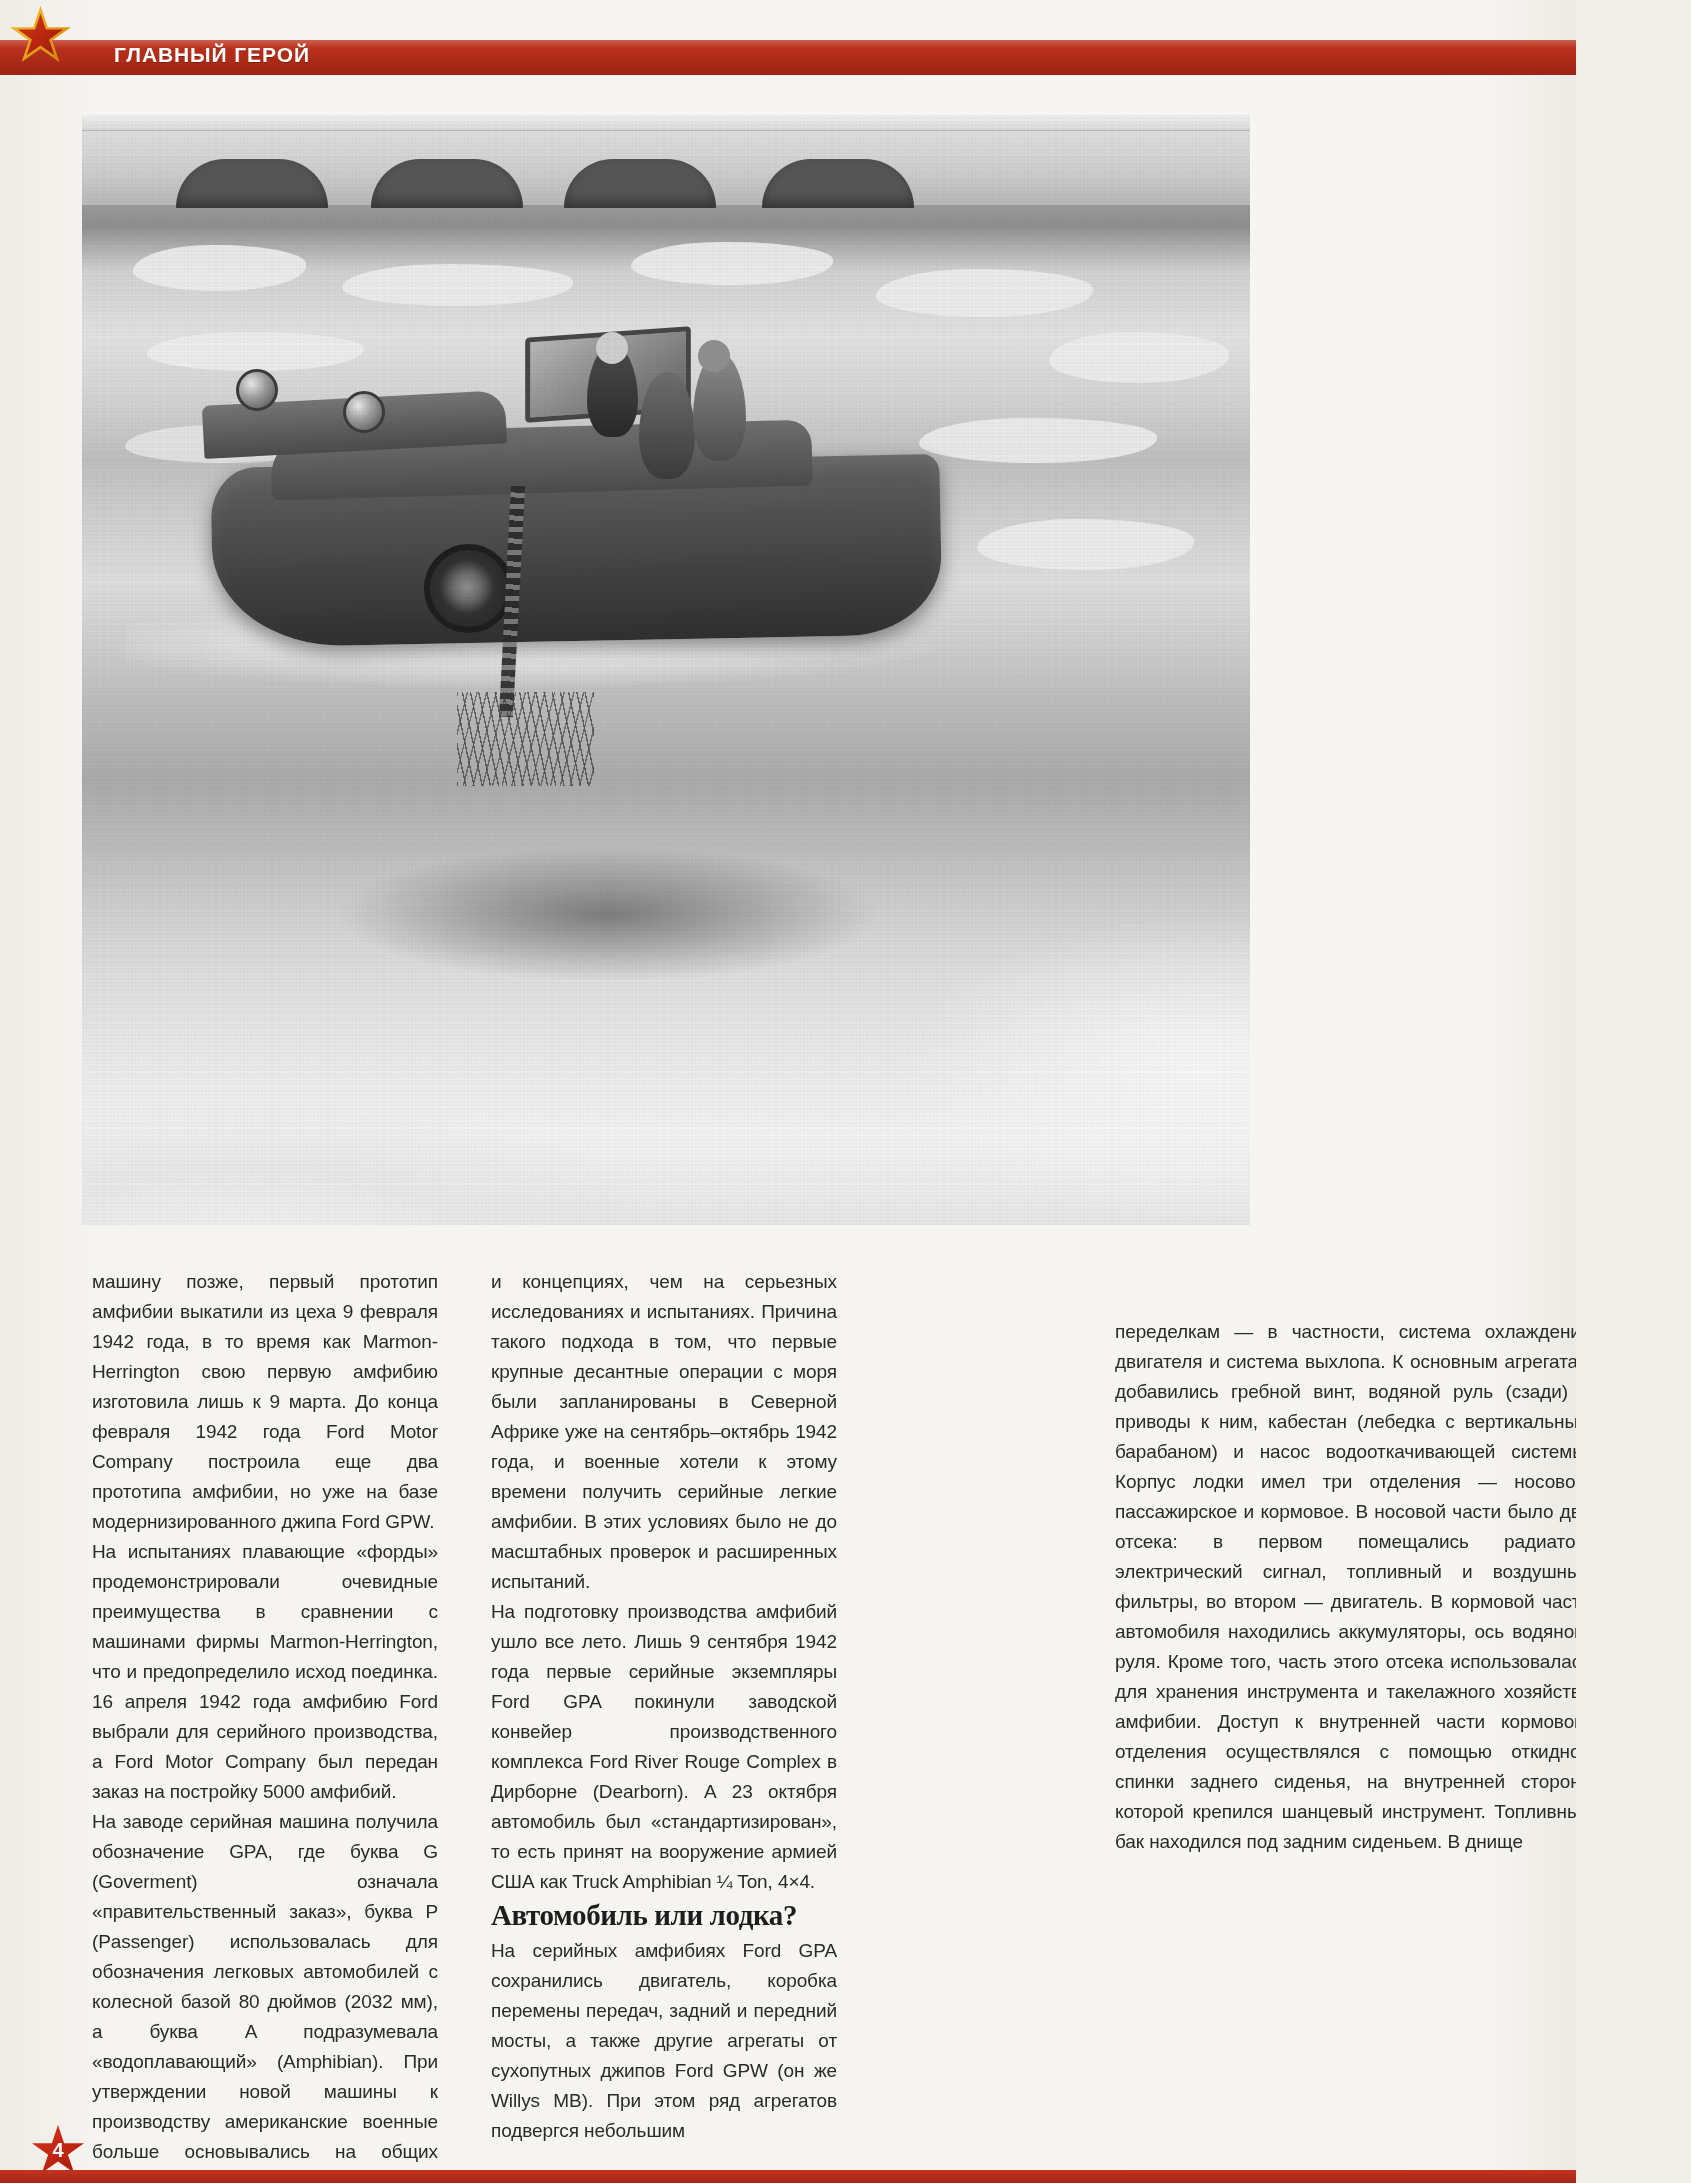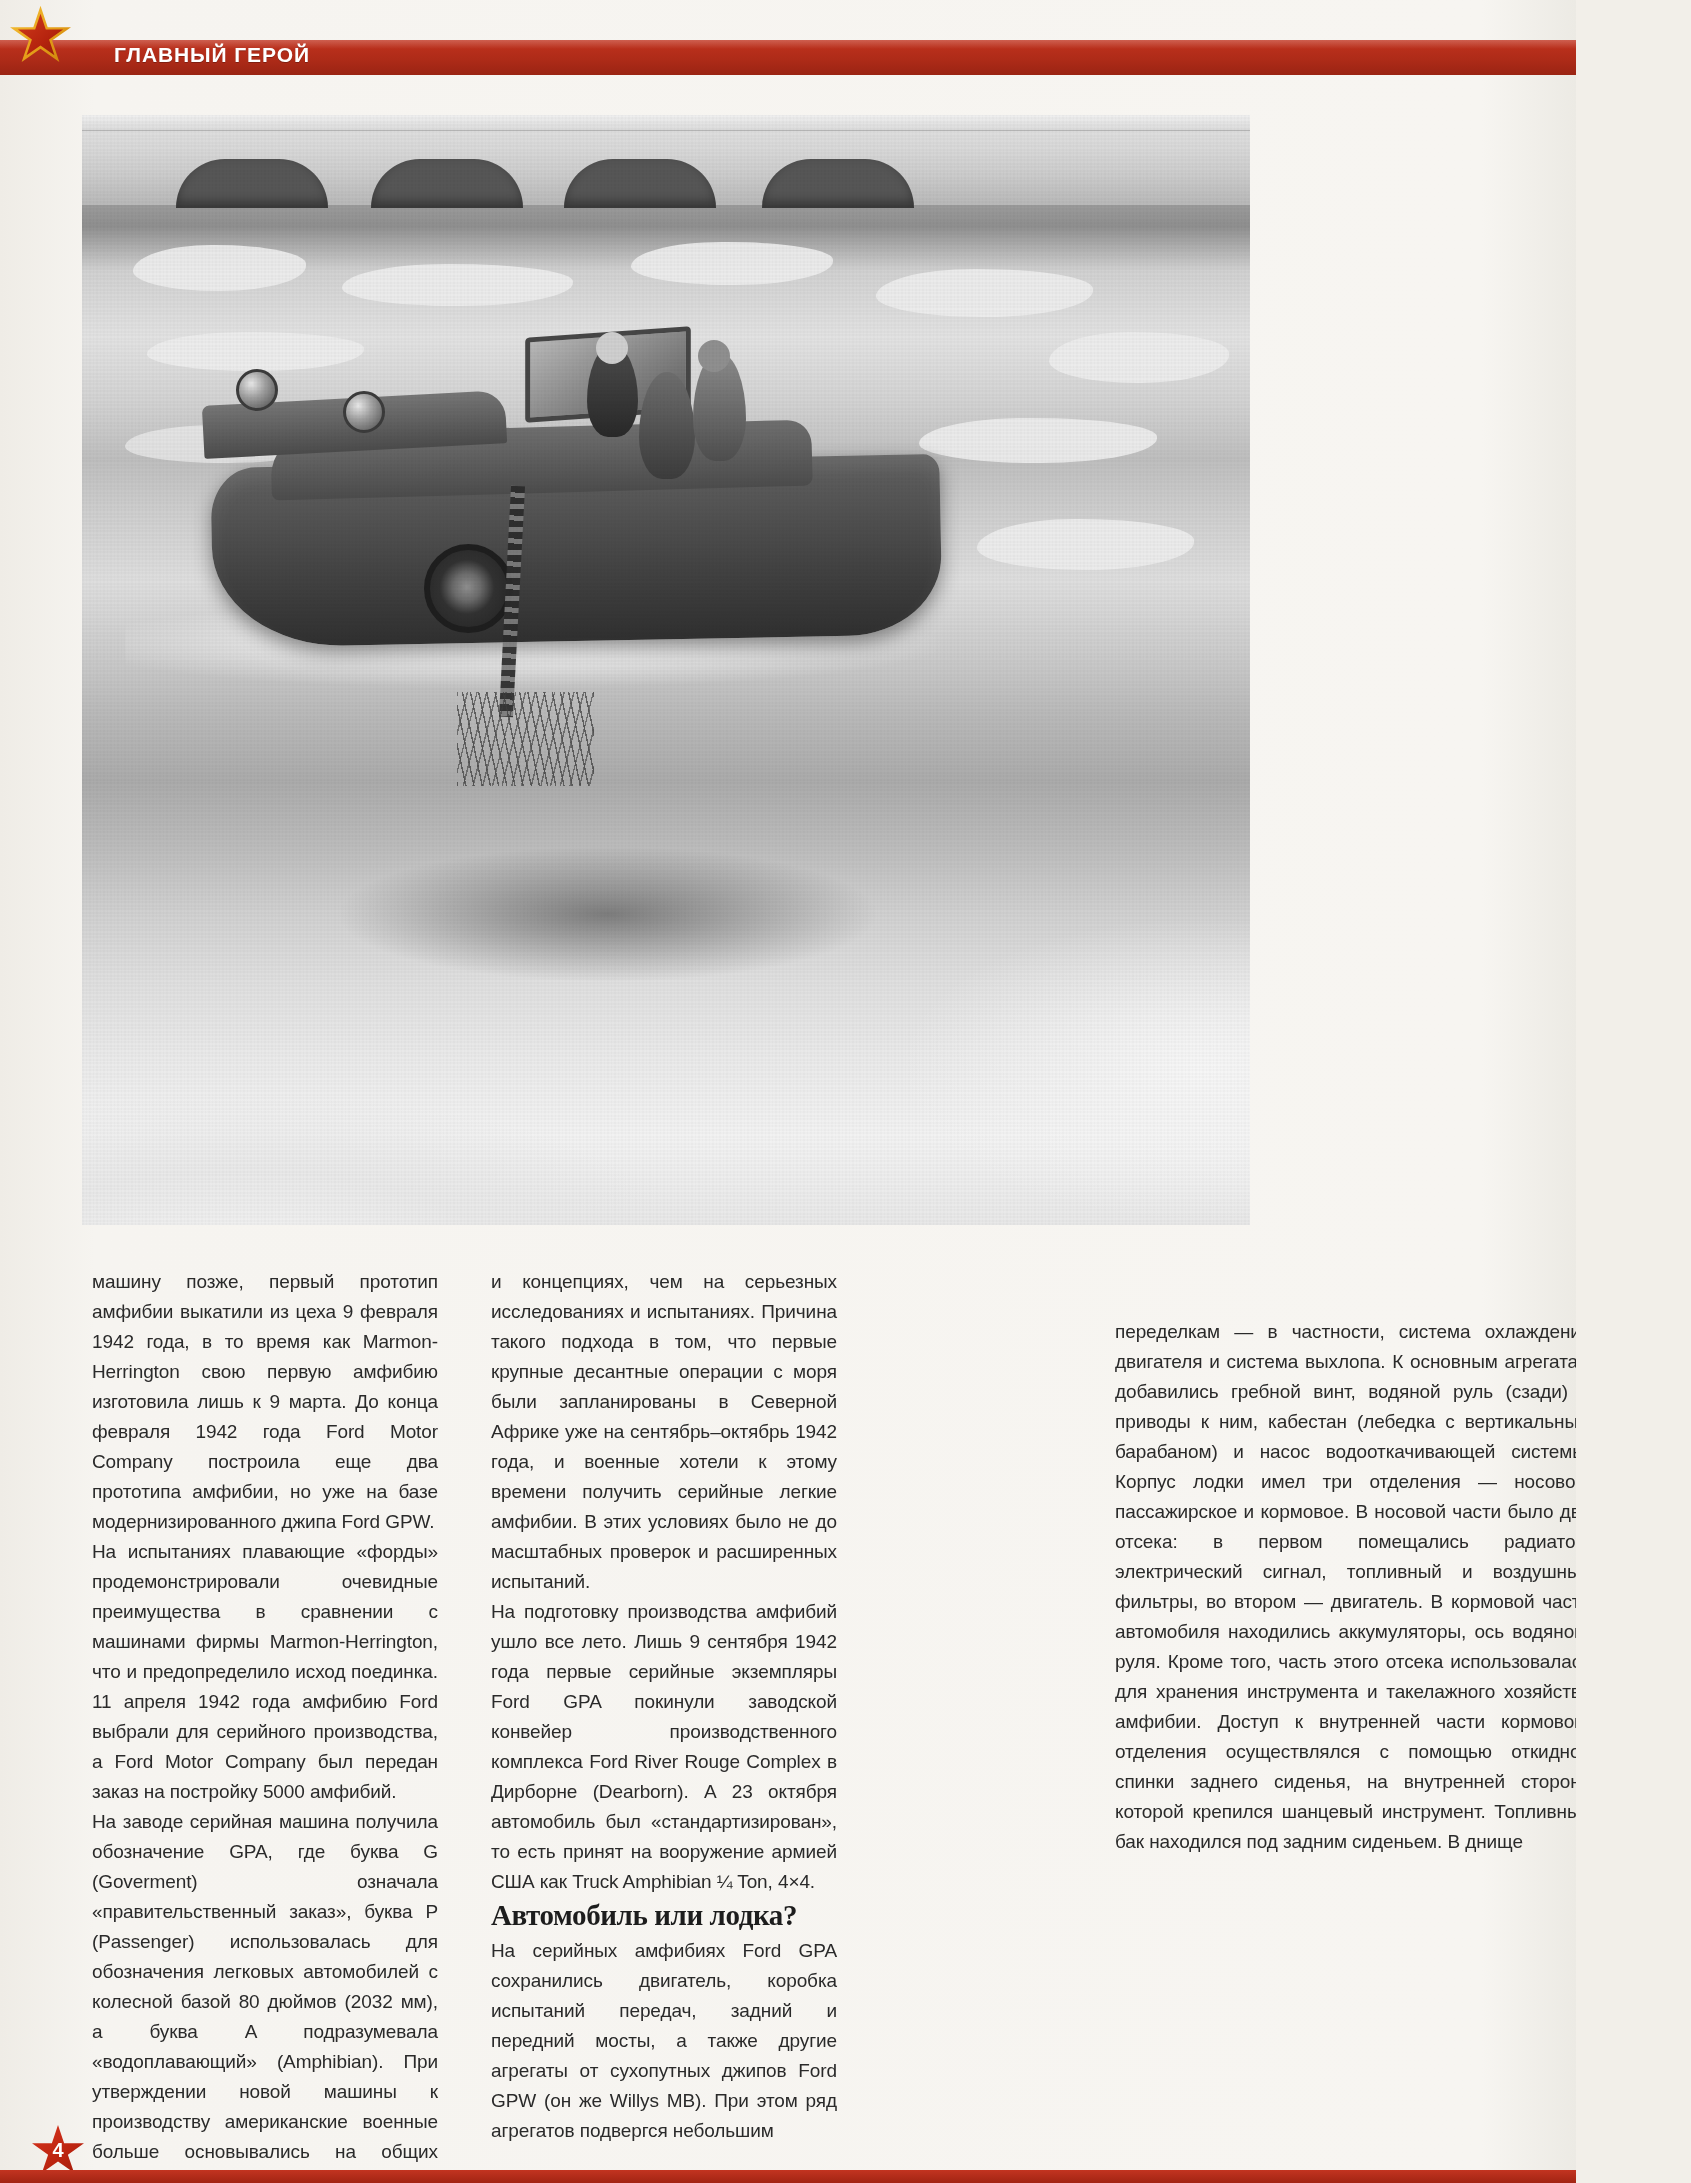--- a/index.html
+++ b/index.html
@@ -395,29 +395,29 @@
       <div class="crew-head h3"></div>
       <div class="bush"></div>
 
       <div class="photo-grain"></div>
     </div>
   </div>
 
 
   <div class="body-text col-left">
     <p>машину позже, первый прототип амфибии выкатили из цеха 9 февраля 1942 года, в то время как Marmon-Herrington свою первую амфибию изготовила лишь к 9 марта. До конца февраля 1942 года Ford Motor Company построила еще два прототипа амфибии, но уже на базе модернизированного джипа Ford GPW.</p>
-    <p>На испытаниях плавающие «форды» продемонстрировали очевидные преимущества в сравнении с машинами фирмы Marmon-Herrington, что и предопределило исход поединка. 11 апреля 1942 года амфибию Ford выбрали для серийного производства, а Ford Motor Company был передан заказ на постройку 5000 амфибий.</p>
+    <p>На испытаниях плавающие «форды» продемонстрировали очевидные преимущества в сравнении с машинами фирмы Marmon-Herrington, что и предопределило исход поединка. 16 апреля 1942 года амфибию Ford выбрали для серийного производства, а Ford Motor Company был передан заказ на постройку 5000 амфибий.</p>
     <p>На заводе серийная машина получила обозначение GPA, где буква G (Goverment) означала «правительственный заказ», буква P (Passenger) использовалась для обозначения легковых автомобилей с колесной базой 80 дюймов (2032 мм), а буква A подразумевала «водоплавающий» (Amphibian). При утверждении новой машины к производству американские военные больше основывались на общих выводах</p>
   </div>
 
   <div class="body-text col-mid">
     <p>и концепциях, чем на серьезных исследованиях и испытаниях. Причина такого подхода в том, что первые крупные десантные операции с моря были запланированы в Северной Африке уже на сентябрь–октябрь 1942 года, и военные хотели к этому времени получить серийные легкие амфибии. В этих условиях было не до масштабных проверок и расширенных испытаний.</p>
     <p>На подготовку производства амфибий ушло все лето. Лишь 9 сентября 1942 года первые серийные экземпляры Ford GPA покинули заводской конвейер производственного комплекса Ford River Rouge Complex в Дирборне (Dearborn). А 23 октября автомобиль был «стандартизирован», то есть принят на вооружение армией США как Truck Amphibian ¼ Ton, 4×4.</p>
     <h2 class="subhead">Автомобиль или лодка?</h2>
-    <p>На серийных амфибиях Ford GPA сохранились двигатель, коробка испытаний передач, задний и передний мосты, а также другие агрегаты от сухопутных джипов Ford GPW (он же Willys MB). При этом ряд агрегатов подвергся небольшим</p>
+    <p>На серийных амфибиях Ford GPA сохранились двигатель, коробка перемены передач, задний и передний мосты, а также другие агрегаты от сухопутных джипов Ford GPW (он же Willys MB). При этом ряд агрегатов подвергся небольшим</p>
   </div>
 
   <div class="body-text col-far">
     <p>переделкам — в частности, система охлаждения двигателя и система выхлопа. К основным агрегатам добавились гребной винт, водяной руль (сзади) и приводы к ним, кабестан (лебедка с вертикальным барабаном) и насос водооткачивающей системы. Корпус лодки имел три отделения — носовое, пассажирское и кормовое. В носовой части было два отсека: в первом помещались радиатор, электрический сигнал, топливный и воздушный фильтры, во втором — двигатель. В кормовой части автомобиля находились аккумуляторы, ось водяного руля. Кроме того, часть этого отсека использовалась для хранения инструмента и такелажного хозяйства амфибии. Доступ к внутренней части кормового отделения осуществлялся с помощью откидной спинки заднего сиденья, на внутренней стороне которой крепился шанцевый инструмент. Топливный бак находился под задним сиденьем. В днище</p>
   </div>
 
   <div class="footer-star">
     <div class="star-shape"></div>
   </div>
   <div class="footer-page-num">4</div>

